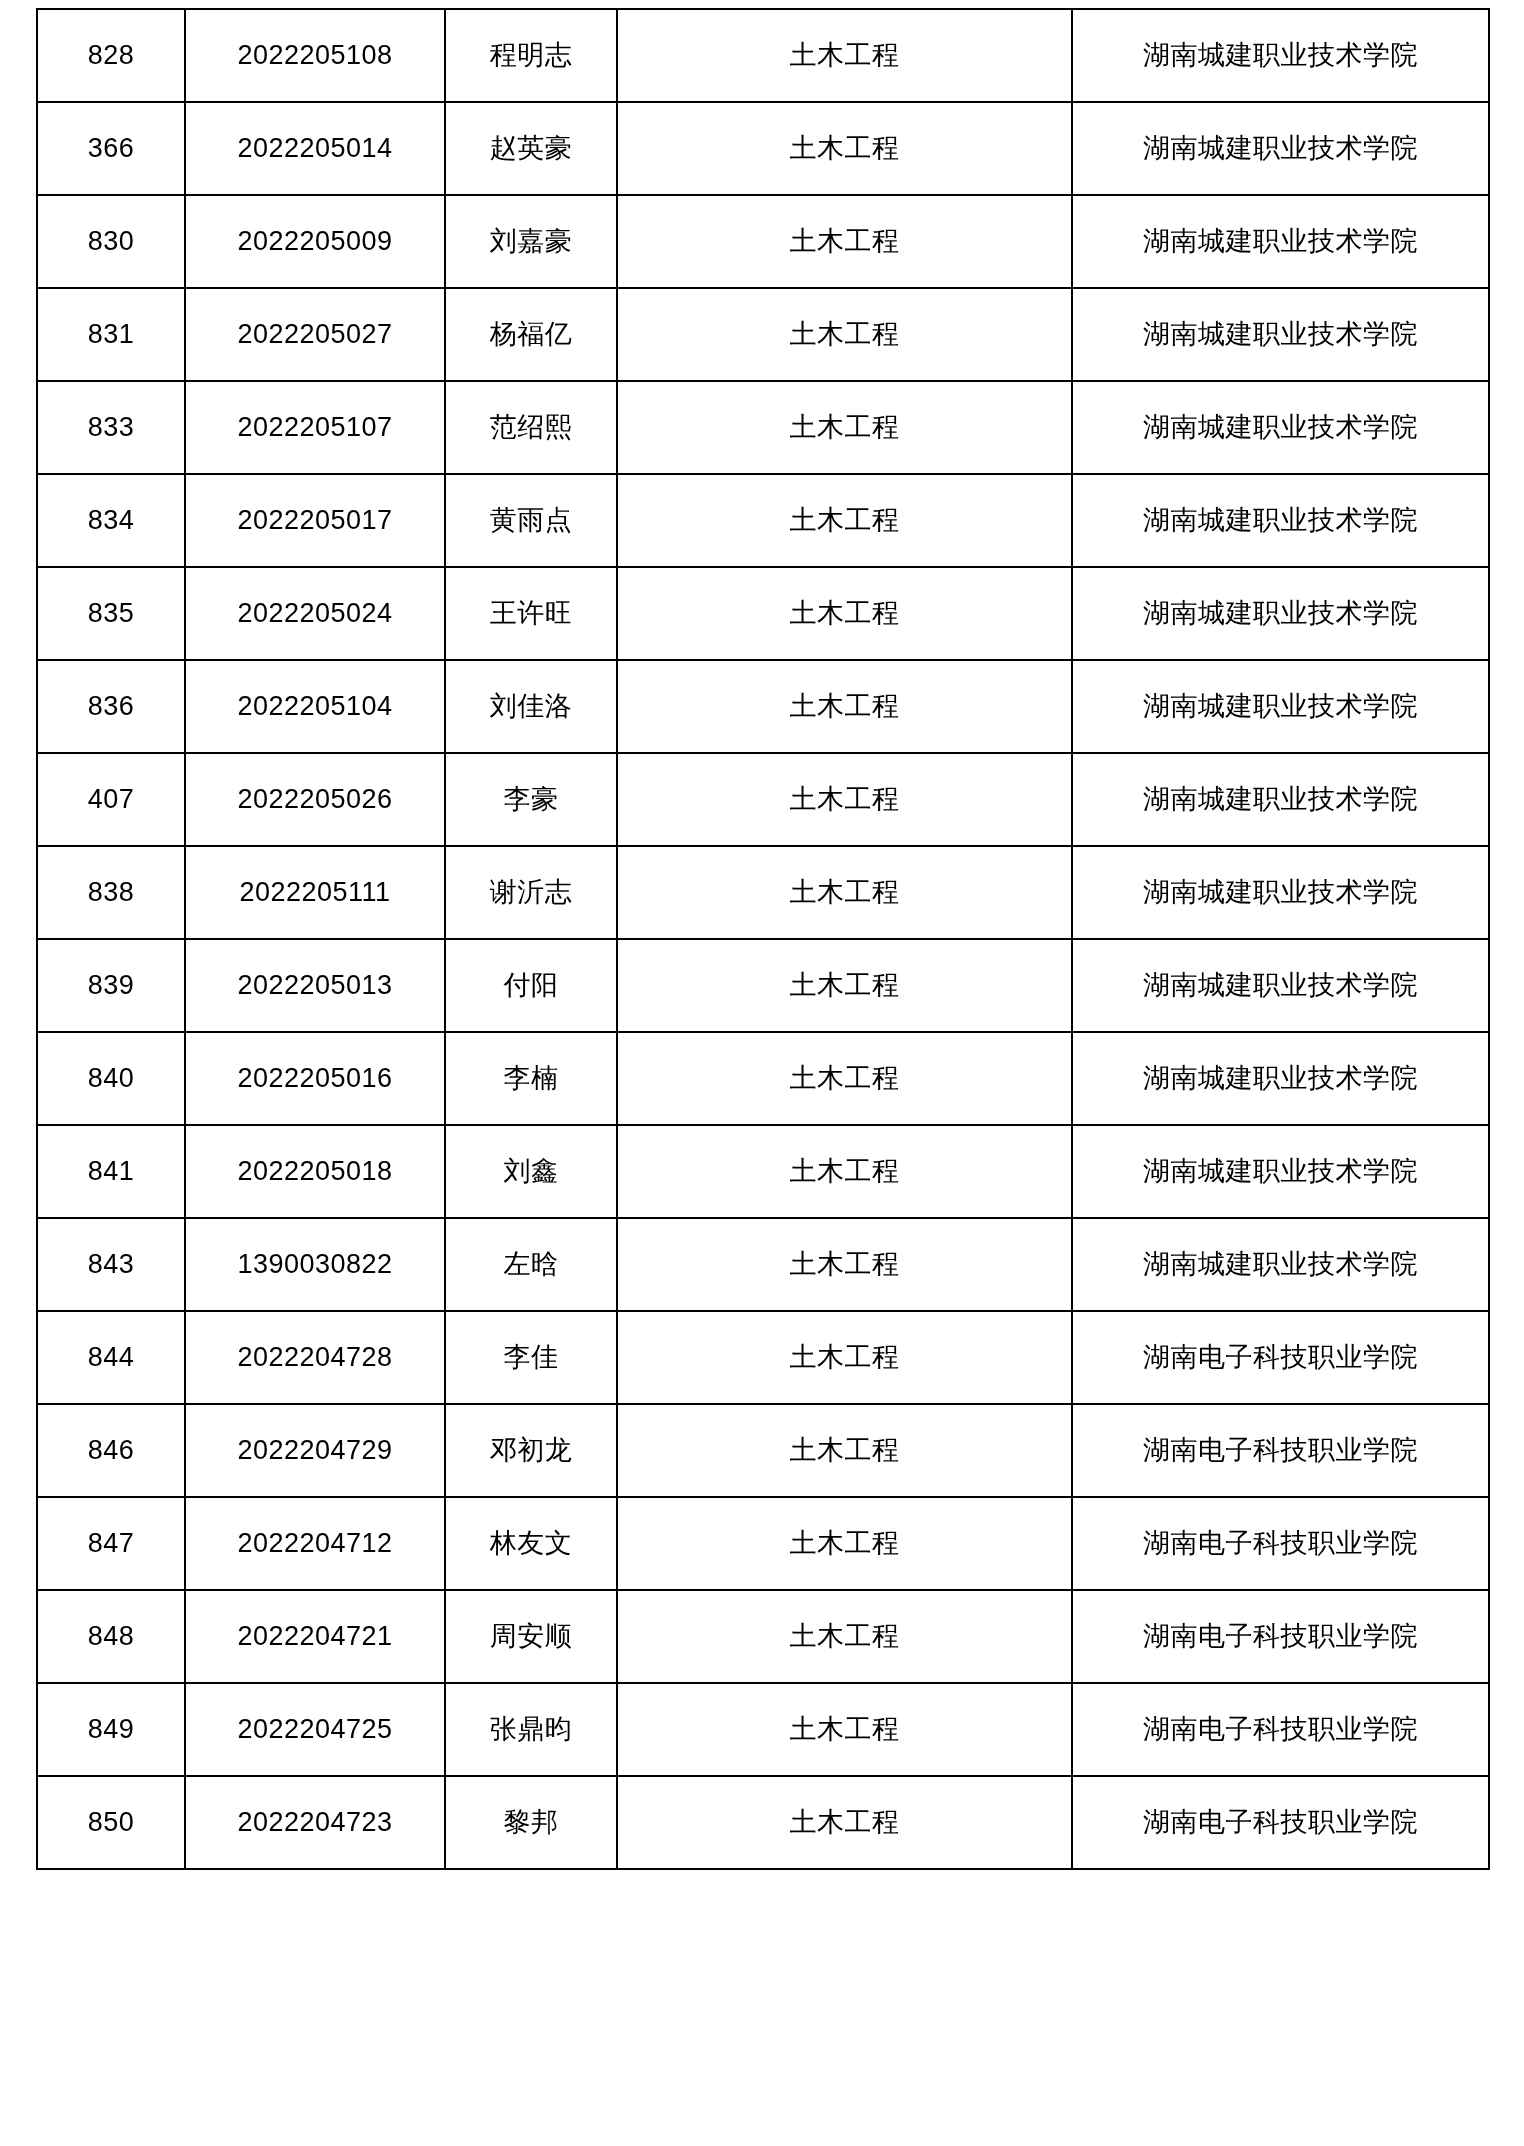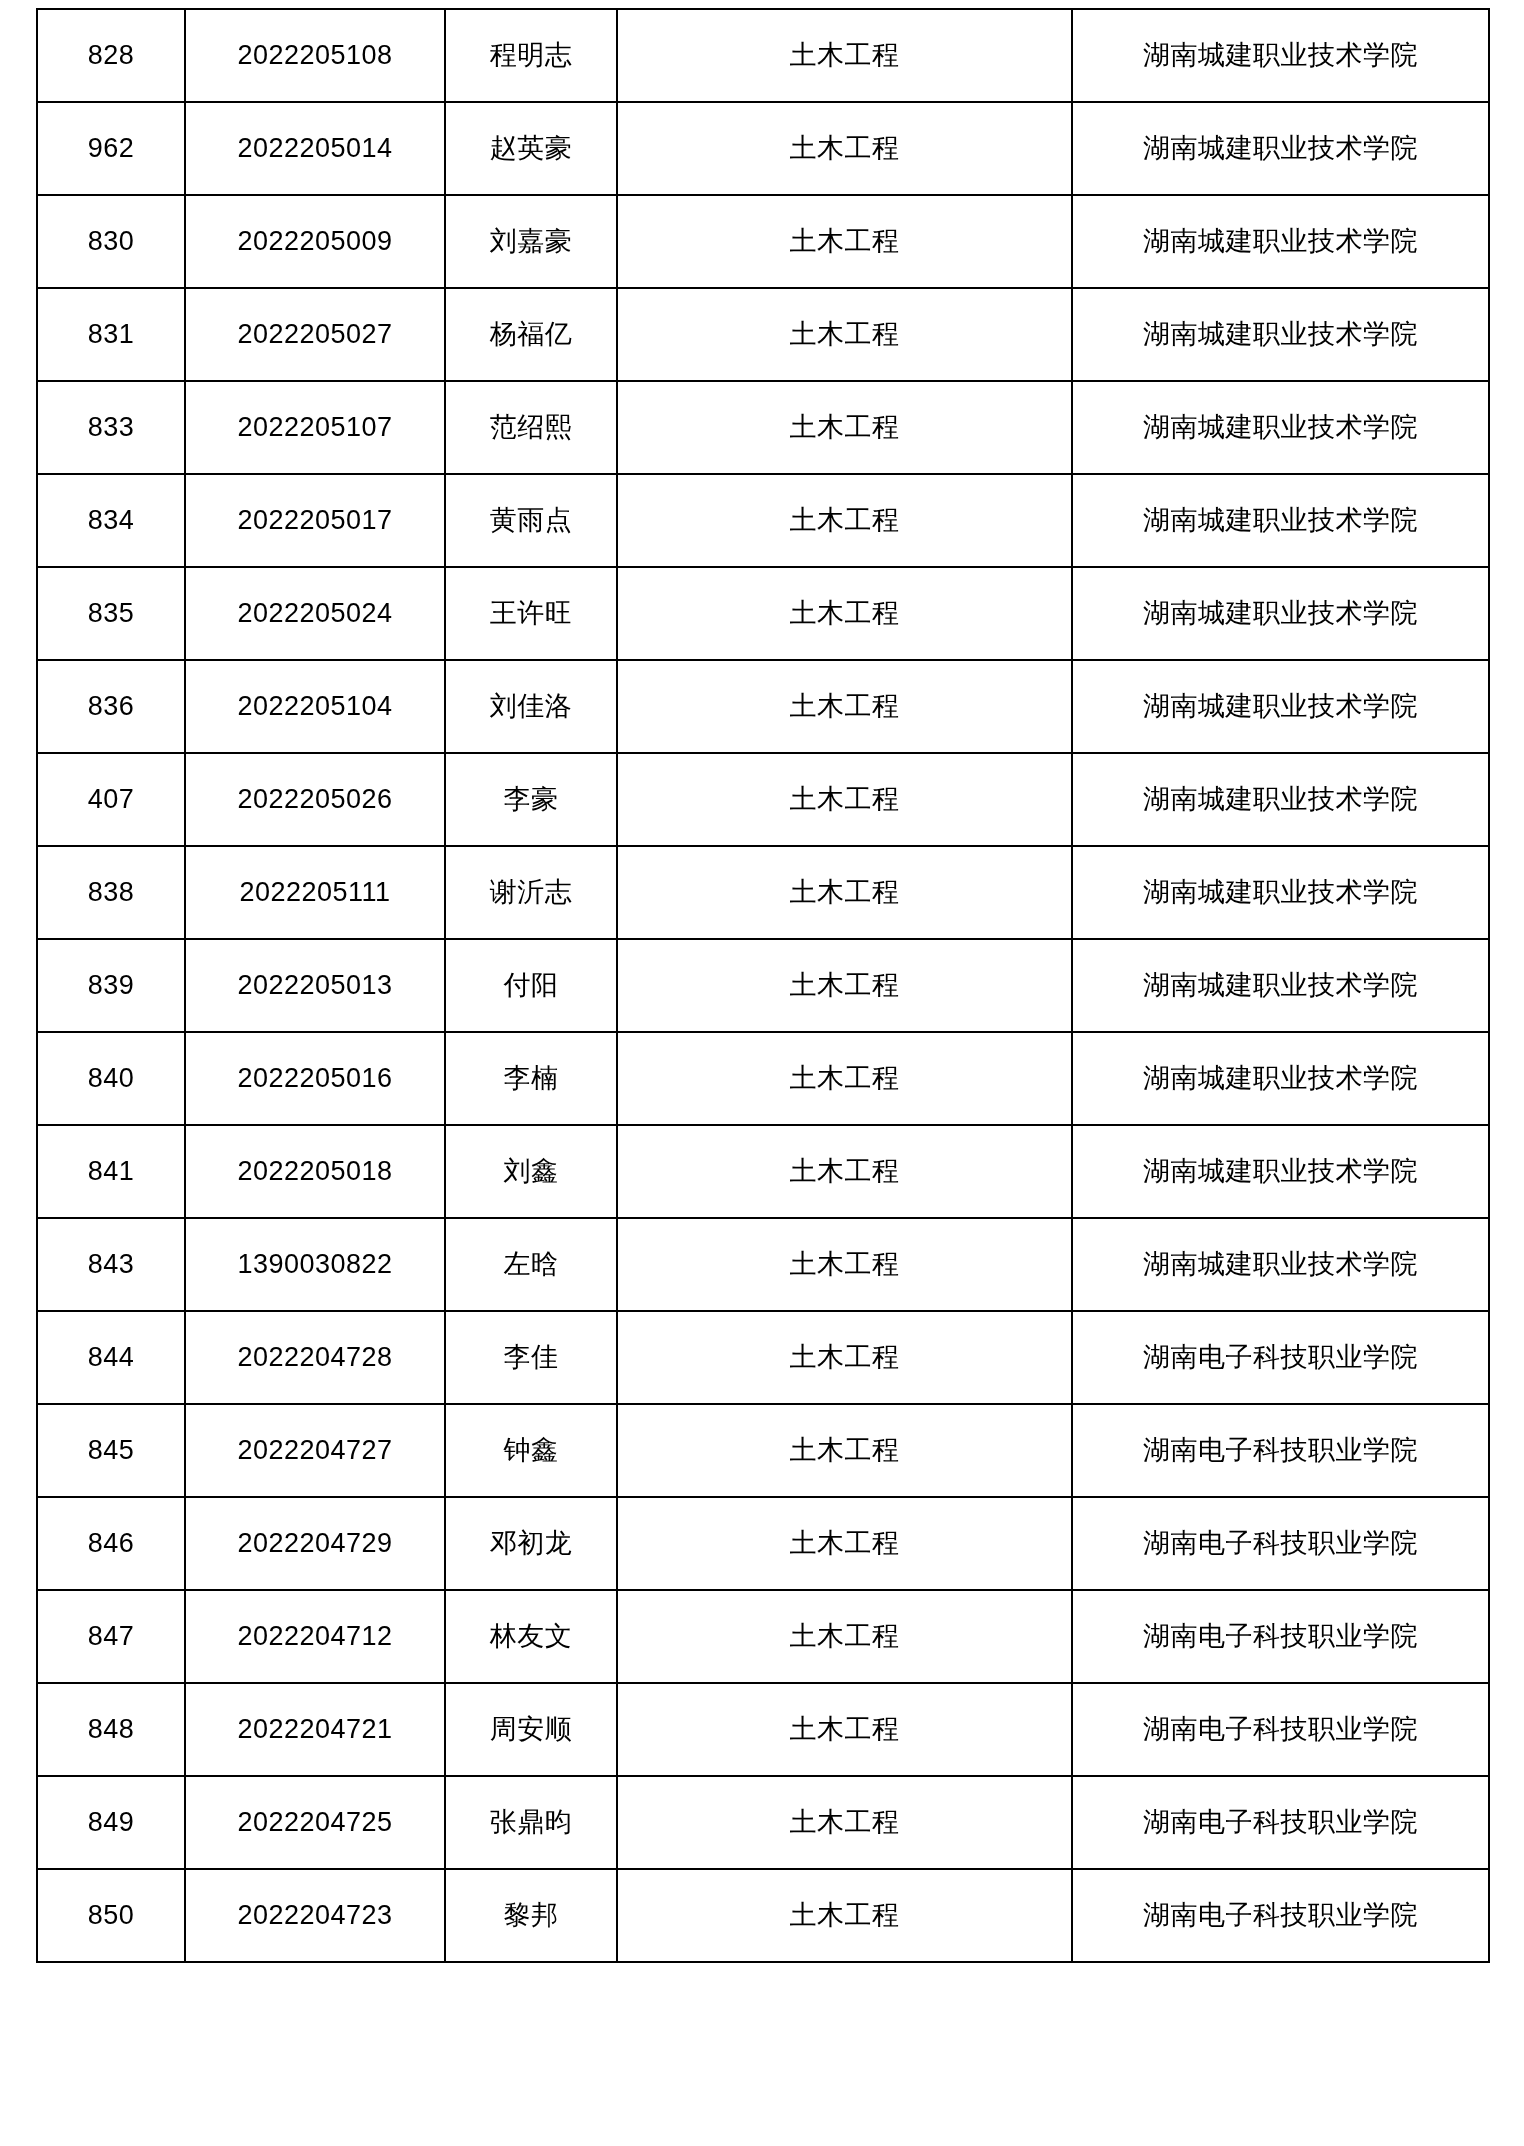--- a/index.html
+++ b/index.html
@@ -64,21 +64,21 @@
     </colgroup>
     <tbody>
         <tr>
           <td class="cell-index">828</td>
           <td class="cell-id">2022205108</td>
           <td class="cell-name">程明志</td>
           <td class="cell-major">土木工程</td>
           <td class="cell-school">湖南城建职业技术学院</td>
         </tr>
         <tr>
-          <td class="cell-index">962</td>
+          <td class="cell-index">366</td>
           <td class="cell-id">2022205014</td>
           <td class="cell-name">赵英豪</td>
           <td class="cell-major">土木工程</td>
           <td class="cell-school">湖南城建职业技术学院</td>
         </tr>
         <tr>
           <td class="cell-index">830</td>
           <td class="cell-id">2022205009</td>
           <td class="cell-name">刘嘉豪</td>
           <td class="cell-major">土木工程</td>
@@ -158,27 +158,20 @@
           <td class="cell-index">843</td>
           <td class="cell-id">1390030822</td>
           <td class="cell-name">左晗</td>
           <td class="cell-major">土木工程</td>
           <td class="cell-school">湖南城建职业技术学院</td>
         </tr>
         <tr>
           <td class="cell-index">844</td>
           <td class="cell-id">2022204728</td>
           <td class="cell-name">李佳</td>
-          <td class="cell-major">土木工程</td>
-          <td class="cell-school">湖南电子科技职业学院</td>
-        </tr>
-        <tr>
-          <td class="cell-index">845</td>
-          <td class="cell-id">2022204727</td>
-          <td class="cell-name">钟鑫</td>
           <td class="cell-major">土木工程</td>
           <td class="cell-school">湖南电子科技职业学院</td>
         </tr>
         <tr>
           <td class="cell-index">846</td>
           <td class="cell-id">2022204729</td>
           <td class="cell-name">邓初龙</td>
           <td class="cell-major">土木工程</td>
           <td class="cell-school">湖南电子科技职业学院</td>
         </tr>

